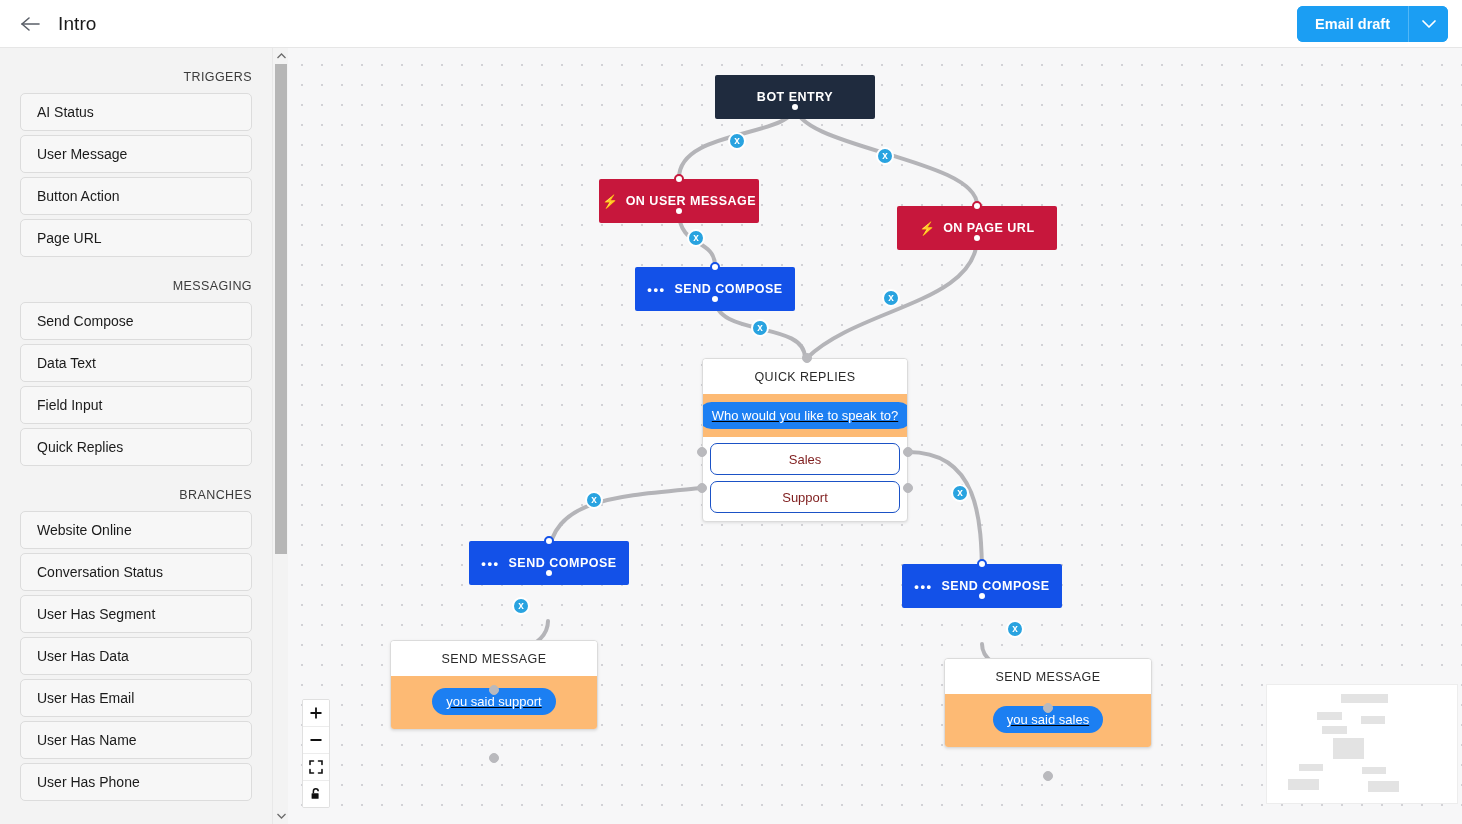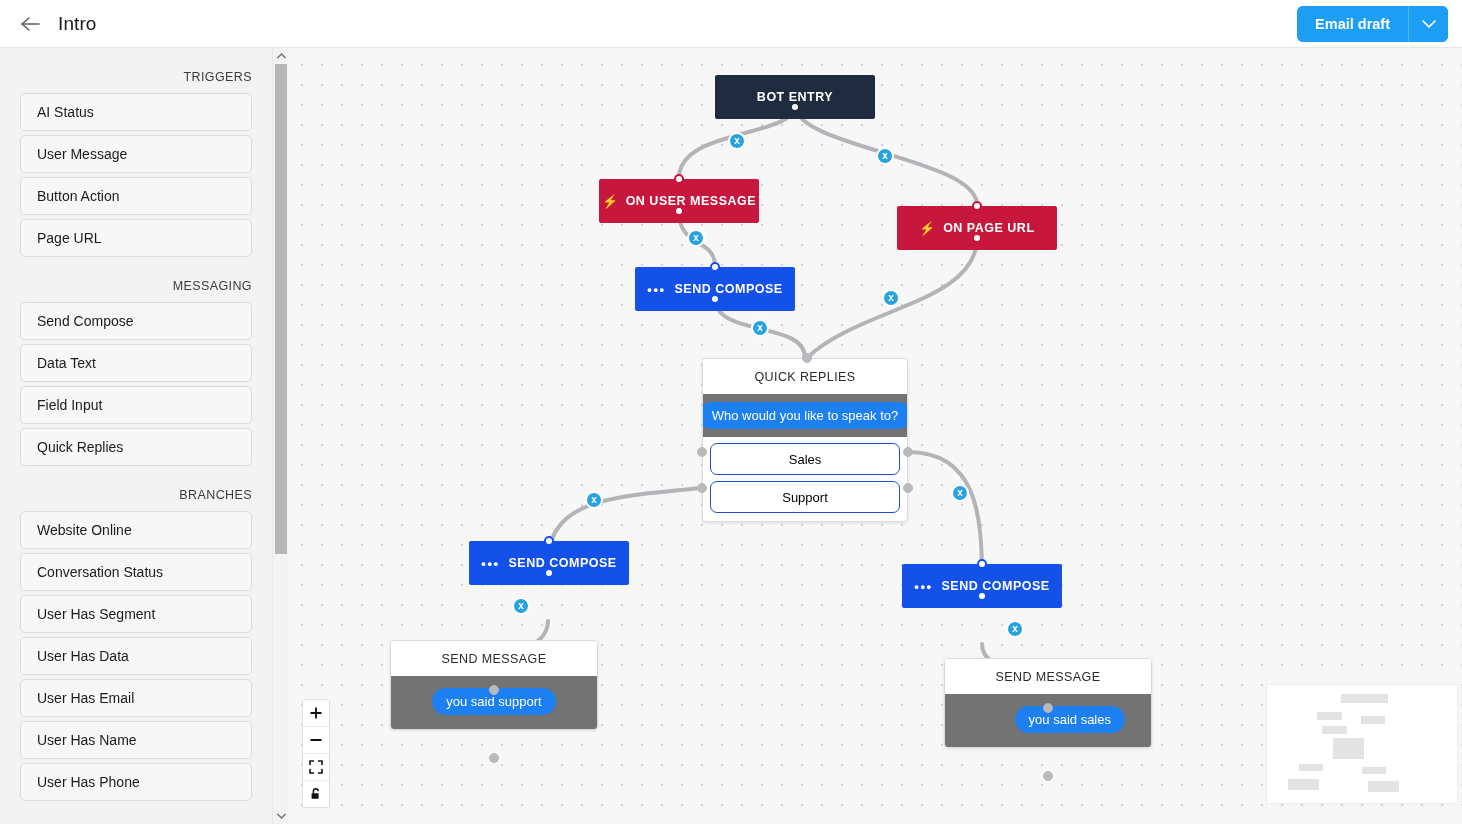--- a/index.html
+++ b/index.html
@@ -193,43 +193,44 @@
   }
   .card-title {
     text-align: center;
     font-size: 12.5px;
     letter-spacing: 0.4px;
     color: #2a2a2a;
     padding: 11px 0 10px;
     background: #ffffff;
   }
   .bubble-row {
-    background: #737373;
+    background: #fdba74;
     padding: 8px 10px;
     display: flex;
     justify-content: center;
+    text-decoration: underline;
   }
   .bubble {
     background: #1c7ff2;
     color: #ffffff;
     font-size: 13px;
     border-radius: 16px;
     padding: 6px 14px;
     white-space: nowrap;
   }
   .qr-option {
     margin: 6px 7px 0 7px;
     border: 1.5px solid #1b52c6;
     border-radius: 7px;
     height: 30px;
     display: flex;
     align-items: center;
     justify-content: center;
     font-size: 13px;
-    color: #000000;
+    color: #7f1d1d;
     background: #ffffff;
     cursor: pointer;
   }
   .qr-pad-bottom { height: 8px; }
 
   
   .handle {
     position: absolute;
     width: 10px; height: 10px;
     border-radius: 50%;
@@ -455,21 +456,21 @@
       <div class="card-title">SEND MESSAGE</div>
       <div class="bubble-row" style="padding:12px 10px 14px;">
         <div class="bubble">you said support</div>
       </div>
     </div>
     <div class="handle h-grey" style="left:201px; top:637px;"></div>
     <div class="handle h-grey" style="left:201px; top:705px;"></div>
 
     <div class="node card" style="left:656px; top:610px; width:208px;">
       <div class="card-title">SEND MESSAGE</div>
-      <div class="bubble-row" style="padding:12px 26px 14px;justify-content:flex-end;">
+      <div class="bubble-row" style="padding:12px 26px 14px;">
         <div class="bubble">you said sales</div>
       </div>
     </div>
     <div class="handle h-grey" style="left:755px; top:655px;"></div>
     <div class="handle h-grey" style="left:755px; top:723px;"></div>
 
     <div class="edge-btn" style="left:440px; top:84px;">x</div>
     <div class="edge-btn" style="left:588px; top:99px;">x</div>
     <div class="edge-btn" style="left:399px; top:181px;">x</div>
     <div class="edge-btn" style="left:463px; top:271px;">x</div>

